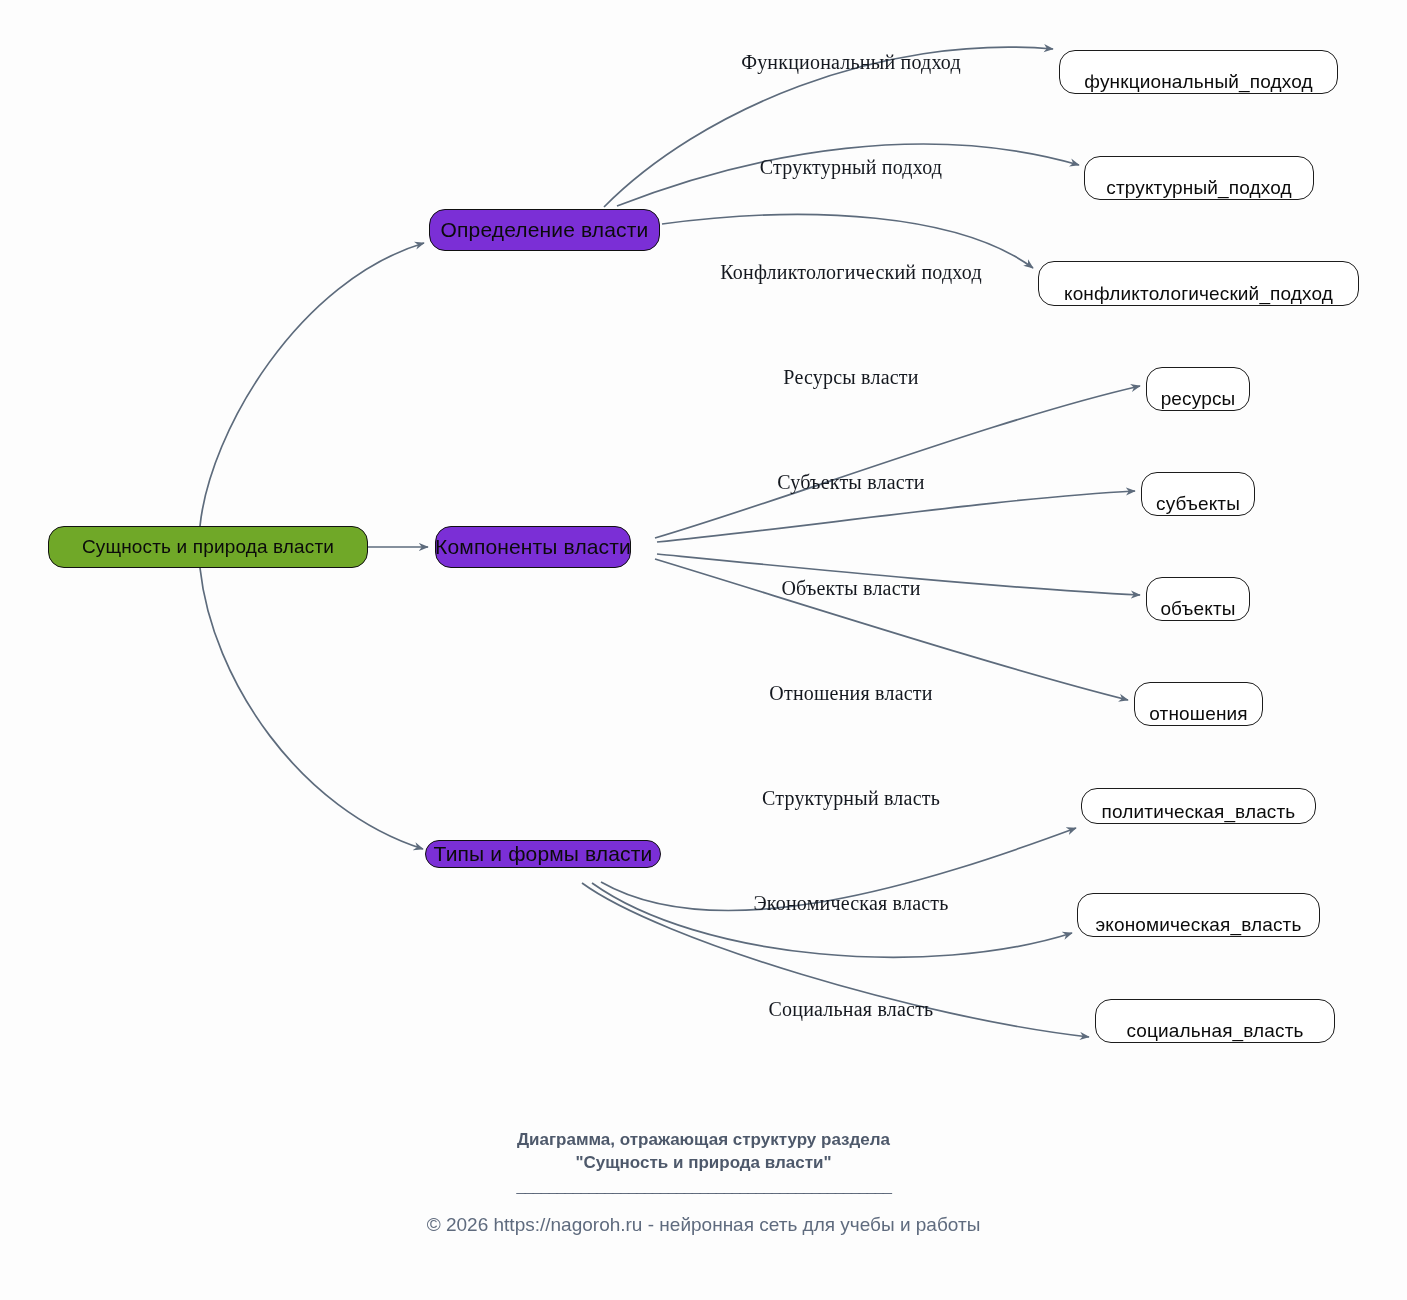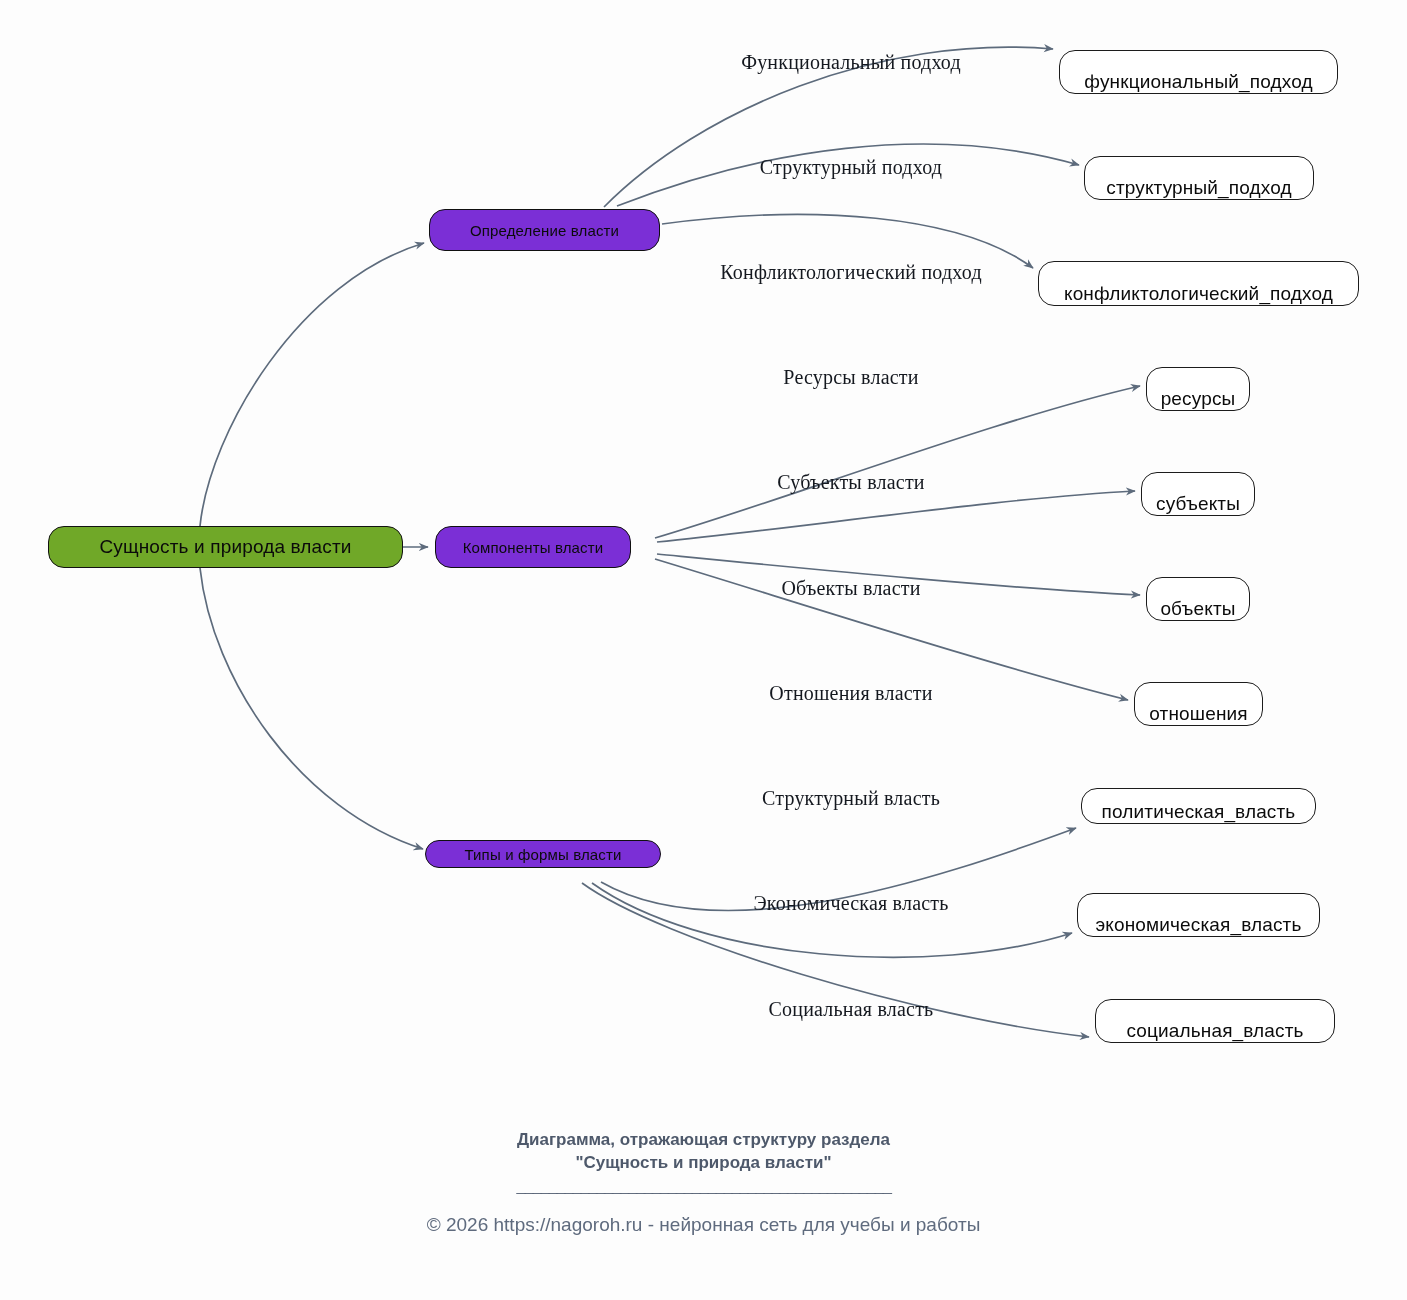--- a/index.html
+++ b/index.html
@@ -39,21 +39,21 @@
   }
   .node.root {
     background: #70a828;
     border-color: #121212;
     font-size: 19px;
     border-radius: 16px;
   }
   .node.branch {
     background: #7b2fd6;
     border-color: #101010;
-    font-size: 15px;
+    font-size: 21px;
     border-radius: 16px;
   }
   .node.leaf {
     background: #ffffff;
     border-color: #1c1c1c;
     font-size: 19px;
     border-radius: 16px;
     align-items: flex-end;
   }
   .edge-label {
@@ -118,21 +118,21 @@
       <path d="M657,542 C800,528 1000,498 1135,491"></path>
       <path d="M657,554 C800,568 1000,588 1140,595"></path>
       <path d="M655,559 C790,600 1000,668 1128,700"></path>
 
       <path d="M601,882 C720,950 930,882 1076,828"></path>
       <path d="M592,883 C700,960 930,978 1072,933"></path>
       <path d="M582,883 C660,940 920,1018 1089,1037"></path>
     </g>
   </svg>
 
-  <div class="node root" style="left:48px;top:526px;width:355px;height:42px;">
+  <div class="node root" style="left:48px;top:526px;width:320px;height:42px;">
     <span>Сущность и природа власти</span>
   </div>
 
   <div class="node branch" style="left:429px;top:209px;width:231px;height:42px;">
     <span>Определение власти</span>
   </div>
   <div class="node branch" style="left:435px;top:526px;width:196px;height:42px;">
     <span>Компоненты власти</span>
   </div>
   <div class="node branch" style="left:425px;top:840px;width:236px;height:28px;">

